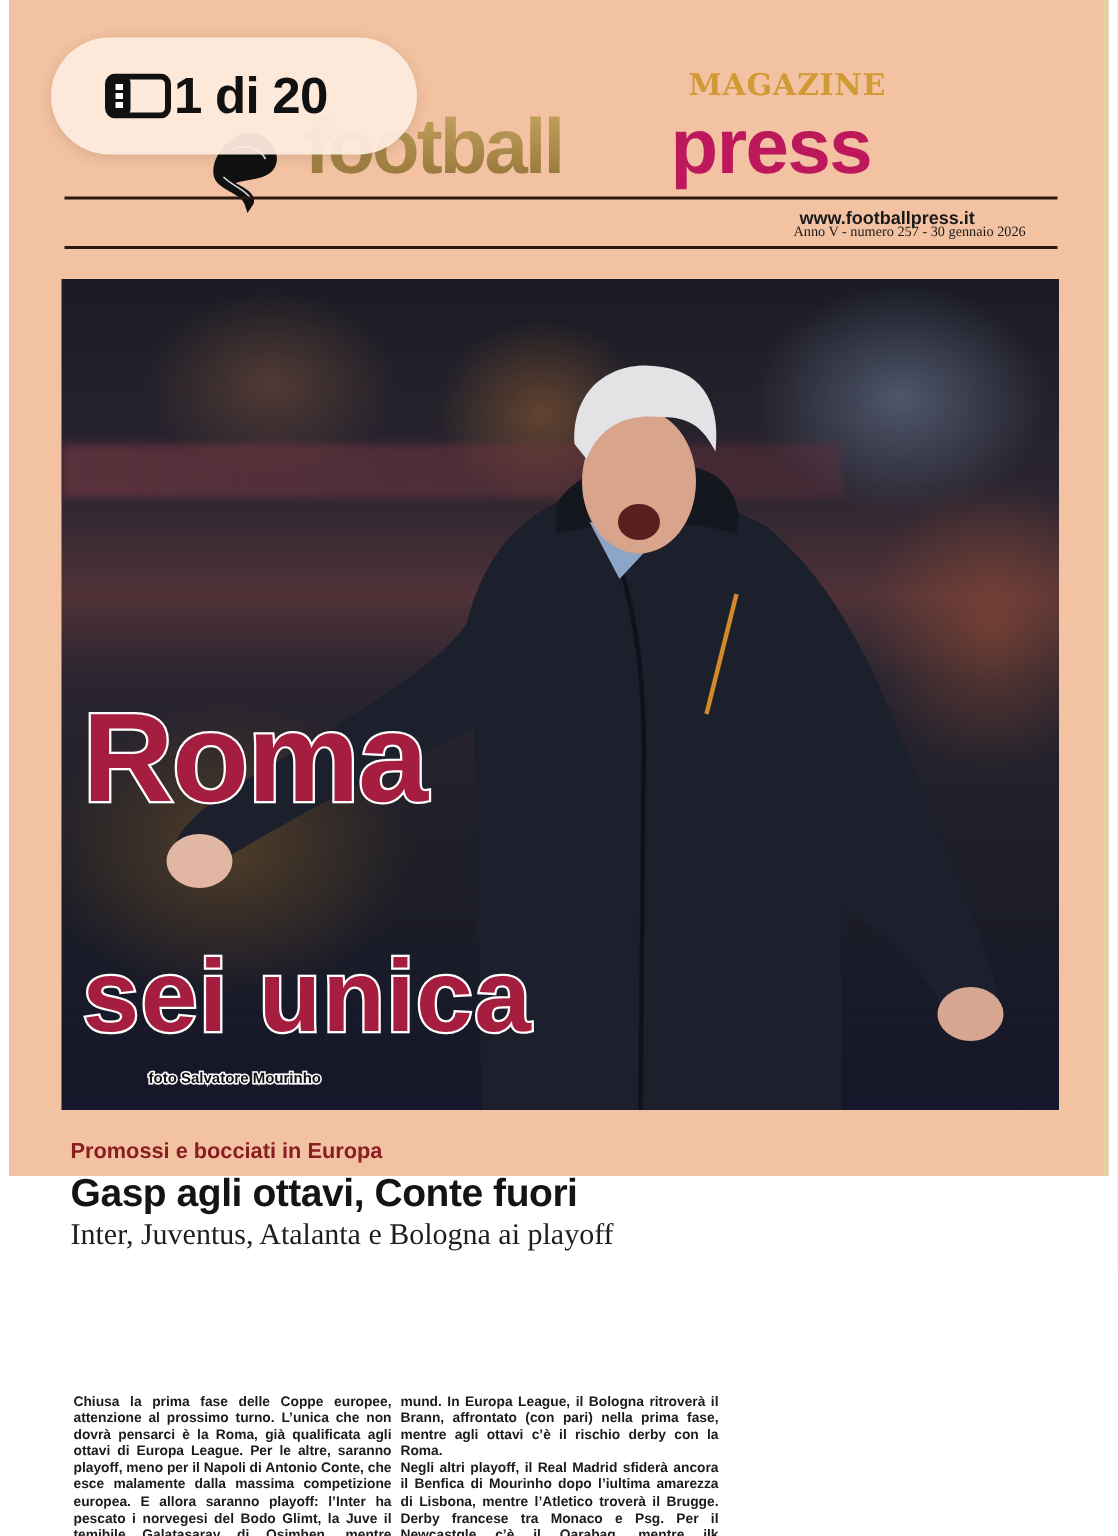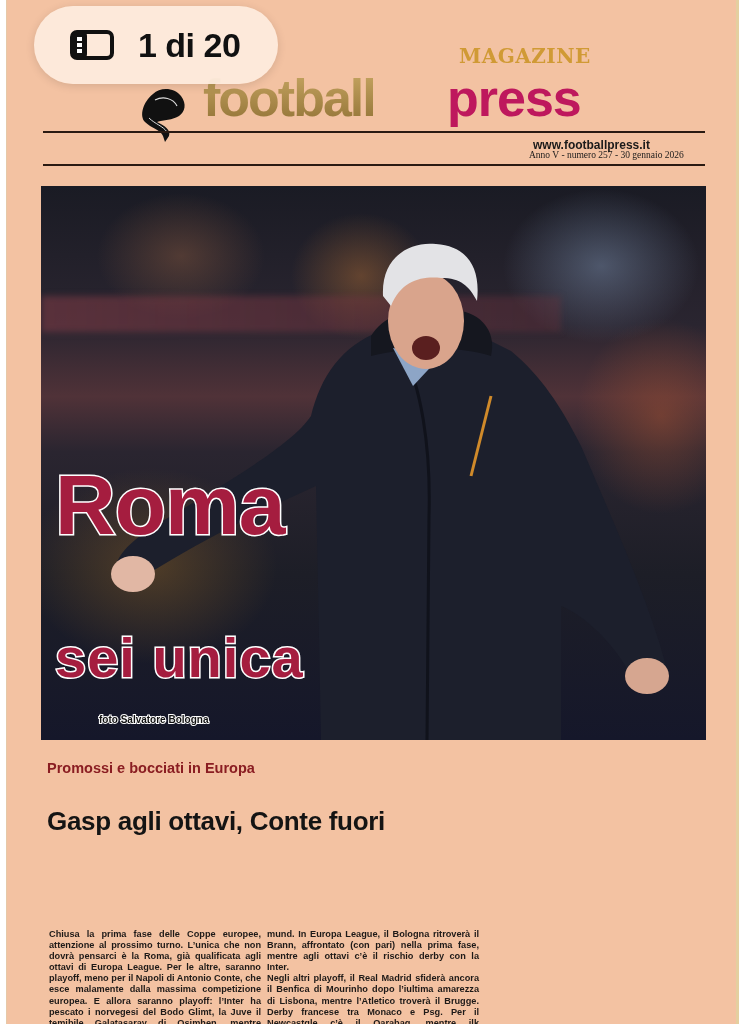--- a/index.html
+++ b/index.html
@@ -1,20 +1,20 @@
 <!DOCTYPE html>
 <html><head>
 <meta charset="utf-8">
 <style>
   * { box-sizing: border-box; margin: 0; padding: 0; }
   html, body { width: 745px; height: 1024px; overflow: hidden; background: #ffffff; }
   body { font-family: "Liberation Sans", sans-serif; position: relative; }
 
   .page {
-    position: absolute; left: 6px; top: 0; width: 733px; height: 1024px;
+    position: absolute; left: 6px; top: 0; width: 733px; height: 784px;
     background: #f3c2a2;
     border-left: 1px solid #e6c9a8;
     border-right: 3px solid #e4cfa0;
   }
 
   
   .masthead { position: absolute; left: 0; top: 0; width: 733px; height: 175px; }
   .mag-label {
     position: absolute; left: 452px; top: 44px;
     font-family: "DejaVu Serif", serif; font-weight: bold; font-size: 20px;
@@ -42,25 +42,25 @@
     position: absolute; left: 526px; top: 138px;
     font-family: "Liberation Sans", sans-serif; font-weight: bold; font-size: 12px; color: #1a1a1a;
   }
   .issue-line {
     position: absolute; left: 522px; top: 150px;
     font-family: "Liberation Serif", serif; font-size: 9.5px; color: #1a1a1a;
   }
 
   
   .page-badge {
-    position: absolute; left: 34px; top: 6px; width: 244px; height: 78px;
+    position: absolute; left: 34px; top: 25px; width: 244px; height: 78px;
     background: rgba(253, 235, 221, 0.94);
     border-radius: 40px;
     box-shadow: 0 2px 10px rgba(0,0,0,0.12);
-    display: flex; align-items: center; padding-left: 36px; gap: 24px;
+    display: flex; align-items: center; padding-left: 36px; gap: 2px;
     z-index: 10;
   }
   .page-badge-icon { width: 44px; height: 30px; position: relative; }
   .page-badge-text {
     font-family: "Liberation Sans", sans-serif; font-size: 34px; font-weight: bold; color: #111;
     letter-spacing: -0.5px;
   }
 
   
   .hero {
@@ -84,37 +84,36 @@
     position: absolute; left: 14px;
     font-family: "Liberation Sans", sans-serif; font-weight: 900;
     color: #a51d3f;
     -webkit-text-stroke: 3px #ffffff;
     paint-order: stroke fill;
     letter-spacing: -1px;
     line-height: 1;
     margin-top: 29px;
   }
   .headline-big.l1 { top: 248px; font-size: 84px; }
-  .headline-big.l2 { top: 415px; font-size: 56px; left: 14px; letter-spacing: 1px; }
+  .headline-big.l2 { top: 415px; font-size: 68px; left: 14px; letter-spacing: 1px; }
   .photo-credit {
     position: absolute; left: 58px; top: 528px;
     font-family: "Liberation Sans", sans-serif; font-weight: bold; font-size: 10px;
     color: #111; -webkit-text-stroke: 2px #ffffff; paint-order: stroke fill;
   }
 
   
   .kicker {
     position: absolute; left: 40px; top: 760px;
     font-family: "Liberation Sans", sans-serif; font-weight: bold; font-size: 14.5px; color: #8a1d22;
   }
   .article-title {
     position: absolute; left: 40px; top: 780px;
     font-family: "Liberation Sans", sans-serif; font-weight: 900; font-size: 26px; color: #141414;
     letter-spacing: -0.3px;
-    margin-top: 26px;
   }
   .article-subtitle {
     position: absolute; left: 40px; top: 812px;
     font-family: "Liberation Serif", serif; font-size: 20px; color: #1e1e1e;
   }
   .body-col {
     position: absolute; top: 889px; width: 212px;
     font-family: "Liberation Sans", sans-serif; font-weight: bold; font-size: 9.2px;
     line-height: 11.1px; color: #1e1a18; text-align: justify; hyphens: manual; margin-top: 40px;
   }
@@ -182,31 +181,32 @@
       <ellipse cx="385" cy="162" rx="14" ry="12" fill="#5a1f1f"></ellipse>
 
       <path d="M342 110 C340 70 370 55 395 58 C425 60 440 80 436 115 C428 100 420 92 400 92 C380 90 360 95 350 120 Z" fill="#e3e3e6"></path>
 
       <ellipse cx="92" cy="388" rx="22" ry="18" fill="#e1b7a4"></ellipse>
       <ellipse cx="606" cy="490" rx="22" ry="18" fill="#d6a690"></ellipse>
     </svg>
 
     <div class="headline-big l1">Roma</div>
     <div class="headline-big l2">sei unica</div>
-    <div class="photo-credit">foto Salvatore Bologna</div>
+    <div class="photo-credit">foto Salvatore Mourinho</div>
   </div>
 
   <div class="kicker">Promossi e bocciati in Europa</div>
   <div class="article-title">Gasp agli ottavi, Conte fuori</div>
+  <div class="article-subtitle">Inter, Juventus, Atalanta e Bologna ai playoff</div>
 
   <div class="body-col c1">
     <p>Chiusa la prima fase delle Coppe euro­pee, attenzione al prossimo turno. L’u­nica che non dovrà pensarci è la Roma, già qualificata agli ottavi di Europa Lea­gue. Per le altre, saranno playoff, meno per il Napoli di Antonio Conte, che esce malamente dalla massima competizio­ne europea. E allora saranno playoff: l’Inter ha pescato i norvegesi del Bodo Glimt, la Juve il temibile Galatasaray di Osimhen, mentre l’Atalanta se la vedrà contro i tedeschi del Boriussia Dort-</p>
   </div>
   <div class="body-col c2">
-    <p>mund. In Europa League, il Bologna ri­troverà il Brann, affrontato (con pari) nella prima fase, mentre agli ottavi c’è il rischio derby con la Inter.</p>
+    <p>mund. In Europa League, il Bologna ri­troverà il Brann, affrontato (con pari) nella prima fase, mentre agli ottavi c’è il rischio derby con la Roma.</p>
     <p>Negli altri playoff, il Real Madrid sfiderà ancora il Benfica di Mourinho dopo l’iult­ima amarezza di Lisbona, mentre l’Atle­tico troverà il Brugge. Derby francese tra Monaco e Psg. Per il Newcastgle c’è il Qarabag, mentre ilk Leverkusen se la vedrà contro l’Olympiacos.</p>
     <span class="all-interno">ALL'INTERNO</span>
   </div>
 
 </div>
 
 <div class="page-badge">
   <svg class="page-badge-icon" viewBox="0 0 44 30">
     <rect x="2" y="2" width="40" height="26" rx="5" fill="none" stroke="#111" stroke-width="4"></rect>
     <rect x="2" y="2" width="15" height="26" rx="4" fill="#111"></rect>

